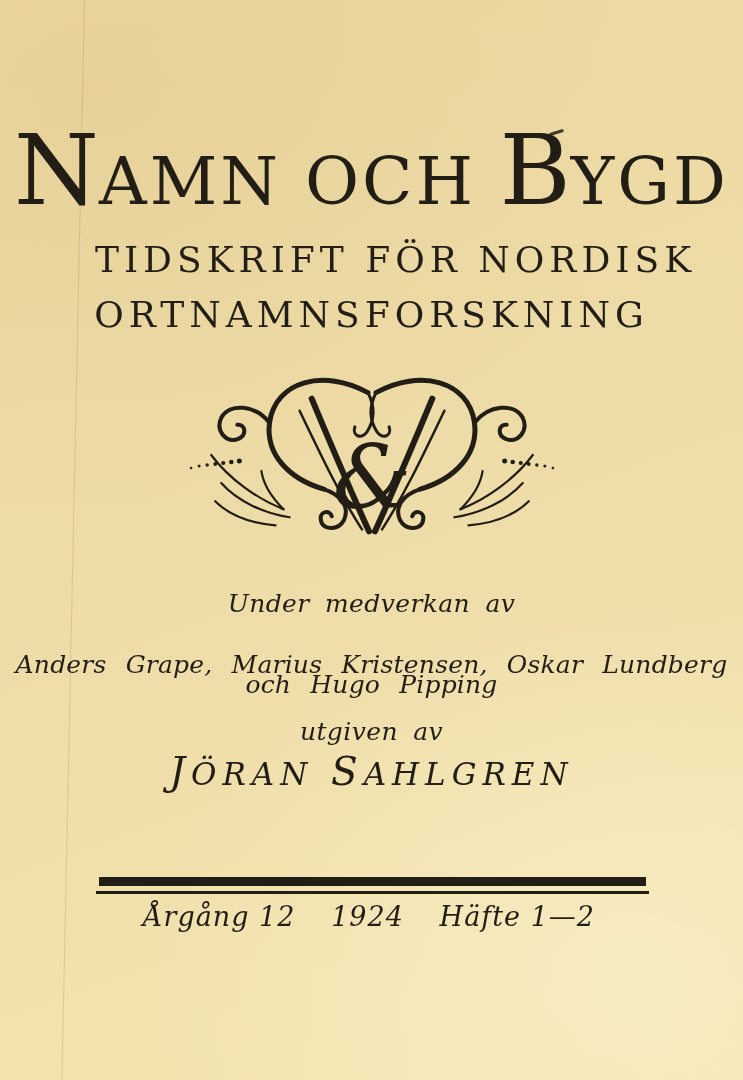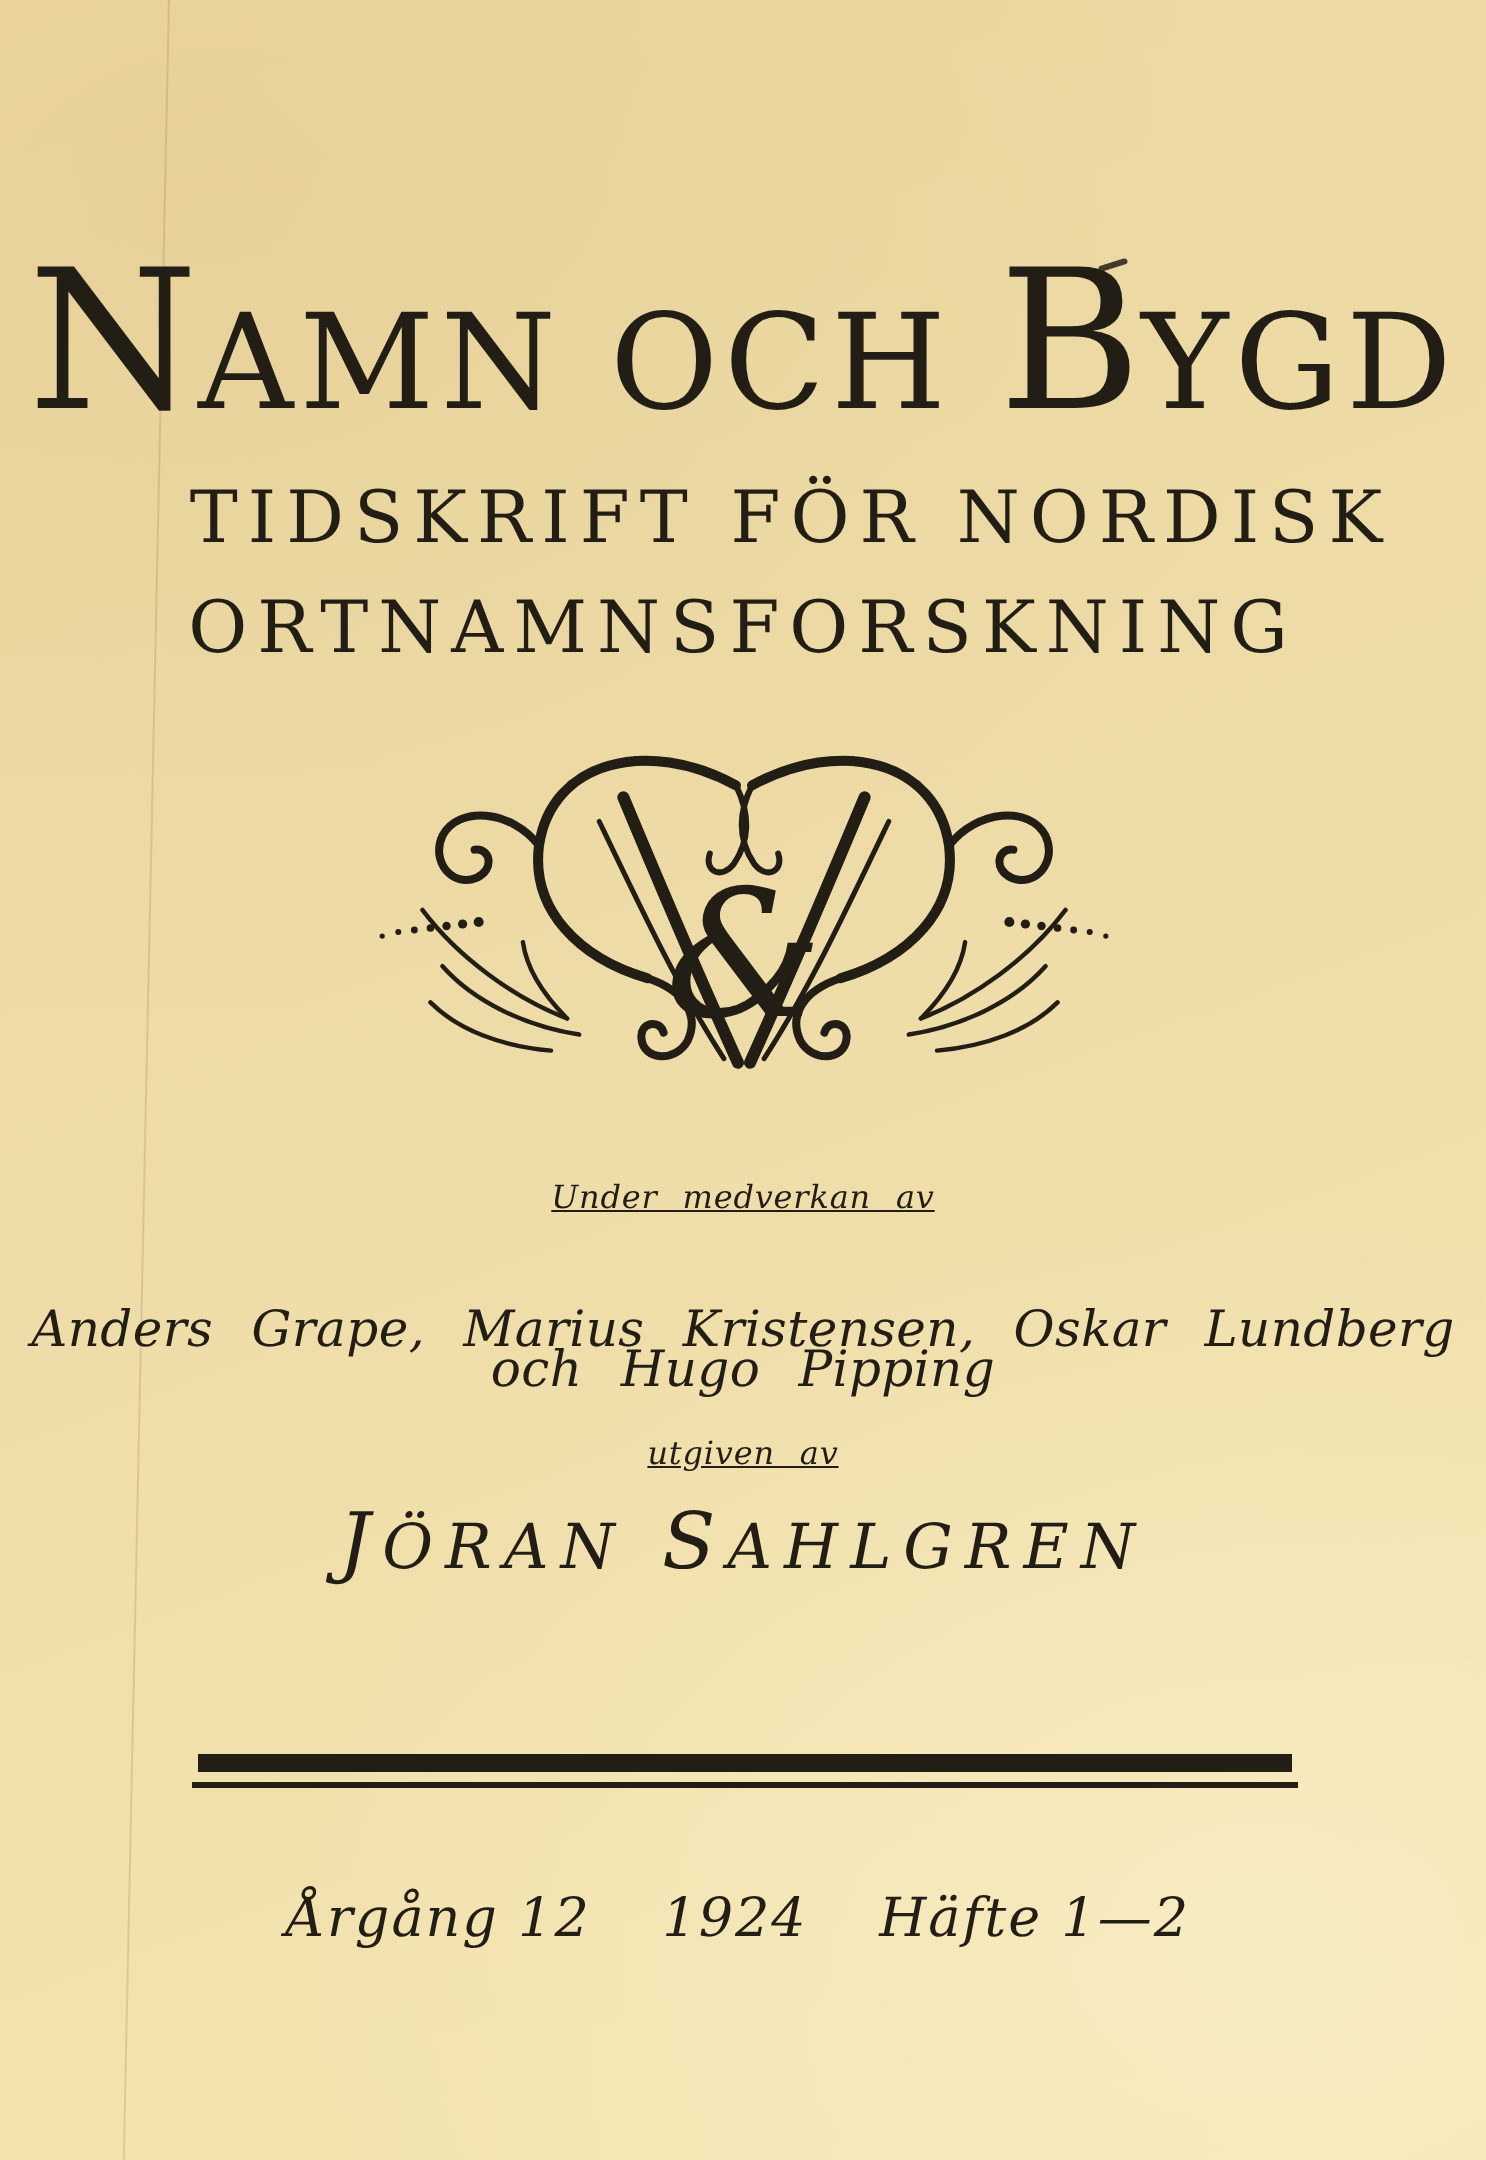--- a/index.html
+++ b/index.html
@@ -58,24 +58,23 @@
   .subtitle.l1{top:239px;margin-left:24px;}
   .subtitle.l2{top:294px;}
 
   
   .ornament{top:376px;}
   .ornament svg{display:inline-block;}
 
   
   .small-italic{
     font-style:italic;
-    font-size:16px;
+    font-size:25px;
     letter-spacing:.4px;
     word-spacing:7px;
-    text-decoration:underline;
   }
   .medverkan{top:589px;}
   .names{
     font-style:italic;
     font-size:25px;
     word-spacing:11px;
     letter-spacing:.2px;
     white-space:nowrap;
   }
   .names.l1{top:650px;}
@@ -97,21 +96,21 @@
     position:absolute;left:99px;top:877px;width:547px;height:9px;
     background:var(--ink);
   }
   .rule-thin{
     position:absolute;left:96px;top:891px;width:553px;height:2.5px;
     background:var(--ink);
   }
 
   
   .issue-row{
-    position:absolute;left:143px;top:944px;width:452px;
+    position:absolute;left:143px;top:901px;width:452px;
     display:flex;justify-content:space-between;align-items:baseline;
     font-style:italic;font-size:27px;
     letter-spacing:1px;
   }
 </style>
 </head>
 <body>
 
 <div class="page">
 

